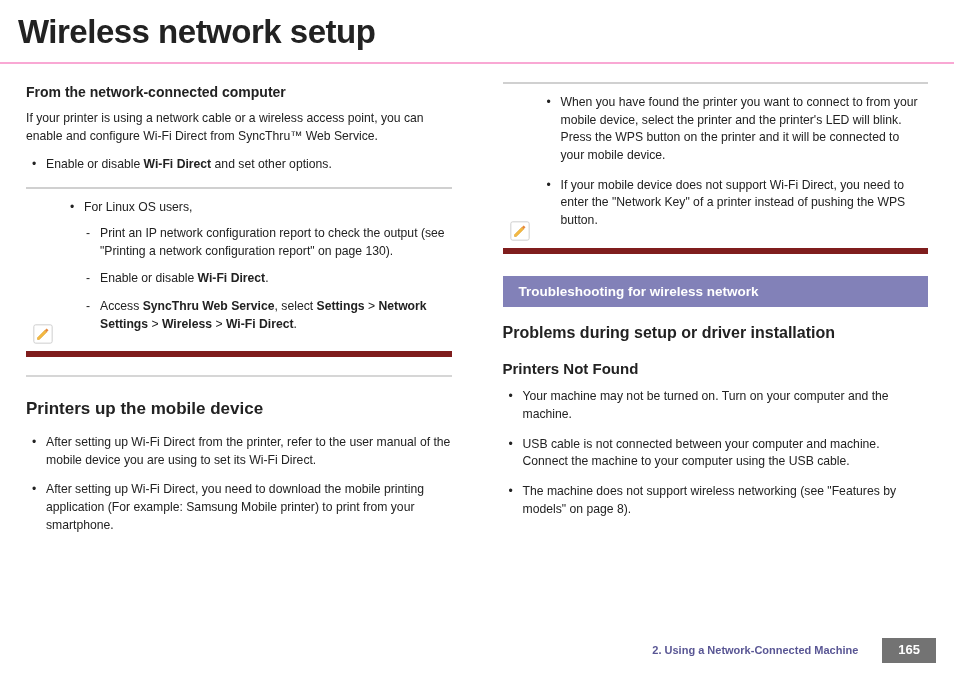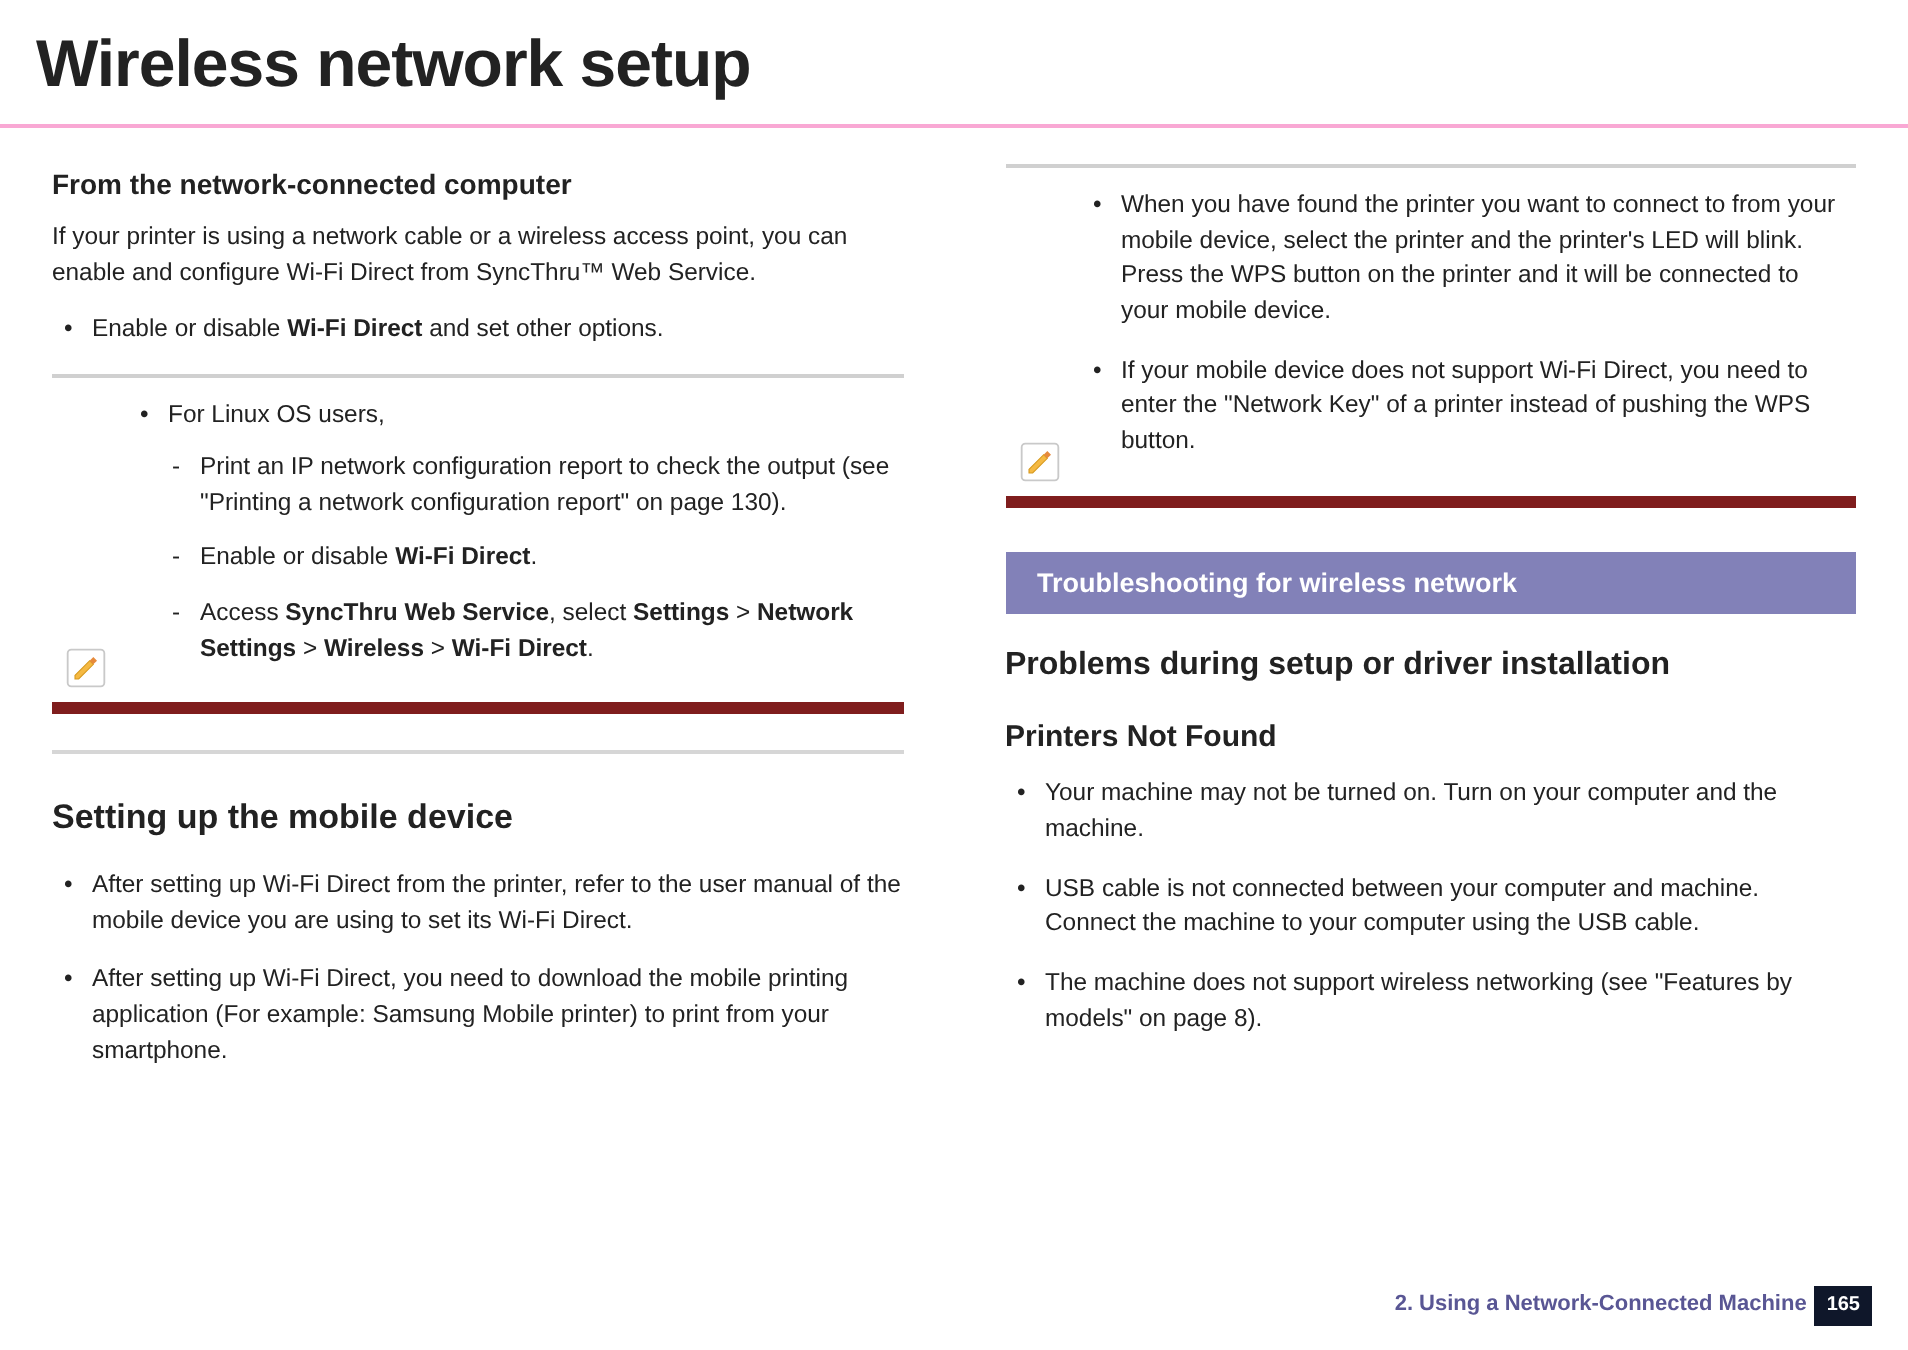--- a/index.html
+++ b/index.html
@@ -96,31 +96,31 @@
     font-size: 13.5px;
     padding: 6px 16px;
     margin: 22px 0 14px 0;
   }
   .footer {
     position: absolute;
     bottom: 12px;
     right: 18px;
     display: flex;
     align-items: center;
-    gap: 4px;
+    gap: 24px;
     font-size: 11px;
     font-weight: 600;
     color: #595694;
   }
   .page-num {
-    background: #0f172a;
+    background: #737373;
     color: #fff;
-    padding: 3px 6px;
-    font-weight: 700;
-    font-size: 10px;
+    padding: 3px 16px;
+    font-weight: 700;
+    font-size: 13px;
   }
 </style>
 </head>
 <body>
 
 <div class="page-title">Wireless network setup</div>
 
 <div class="columns">
 
   <div class="col">
@@ -152,21 +152,21 @@
               </li>
               <li>
                 <span>Access </span><span class="bold">SyncThru Web Service</span><span>, select </span><span class="bold">Settings</span><span> &gt; </span><span class="bold">Network Settings</span><span> &gt; </span><span class="bold">Wireless</span><span> &gt; </span><span class="bold">Wi-Fi Direct</span><span>.</span>
               </li>
             </ul>
           </li>
         </ul>
       </div>
     </div>
 
-    <div class="h-sec">Setting up the mobile device</div>
+    <div class="h-sec">Printers up the mobile device</div>
     <ul class="bullets">
       <li>After setting up Wi-Fi Direct from the printer, refer to the user manual of the mobile device you are using to set its Wi-Fi Direct.</li>
       <li>After setting up Wi-Fi Direct, you need to download the mobile printing application (For example: Samsung Mobile printer) to print from your smartphone.</li>
     </ul>
   </div>
 
   <div class="col">
     <div class="note-box" style="margin-top:0;">
       <div class="note-icon">
         <svg viewBox="0 0 24 24">

